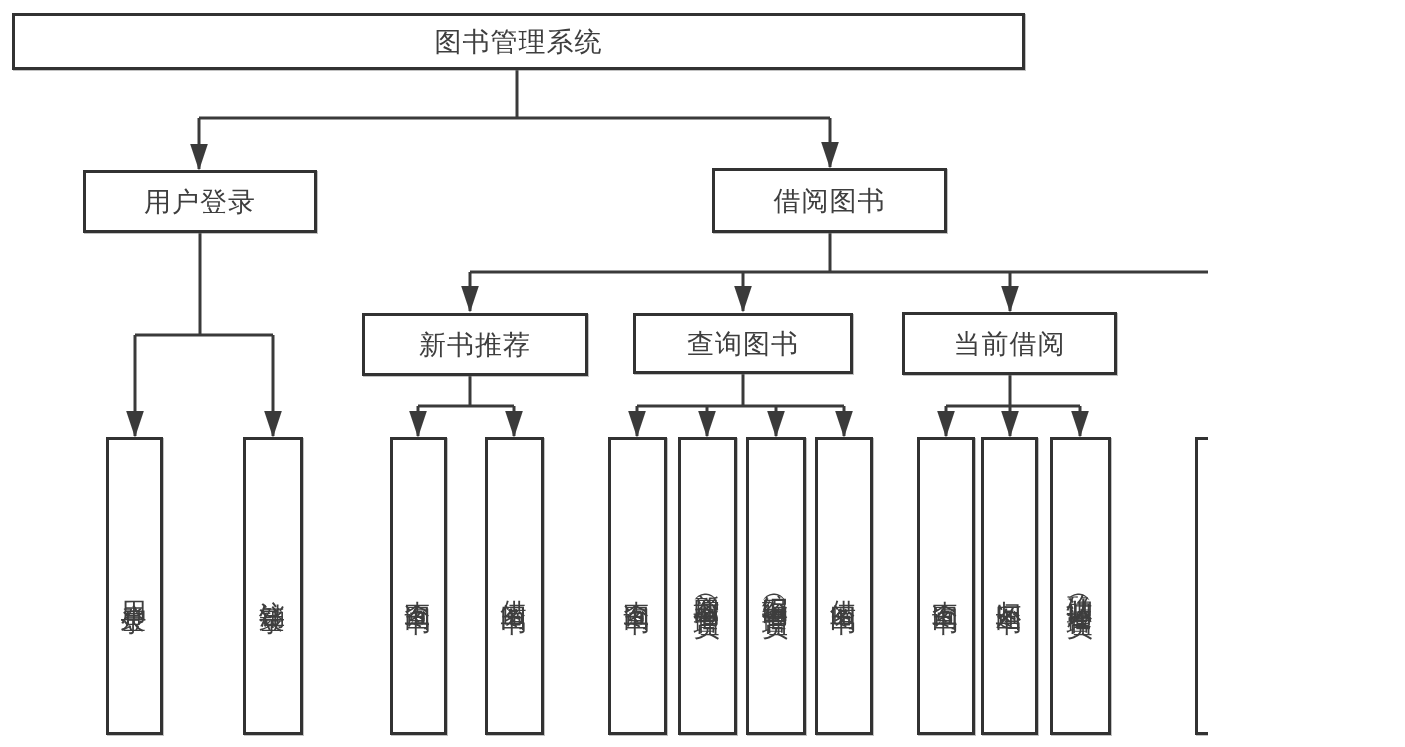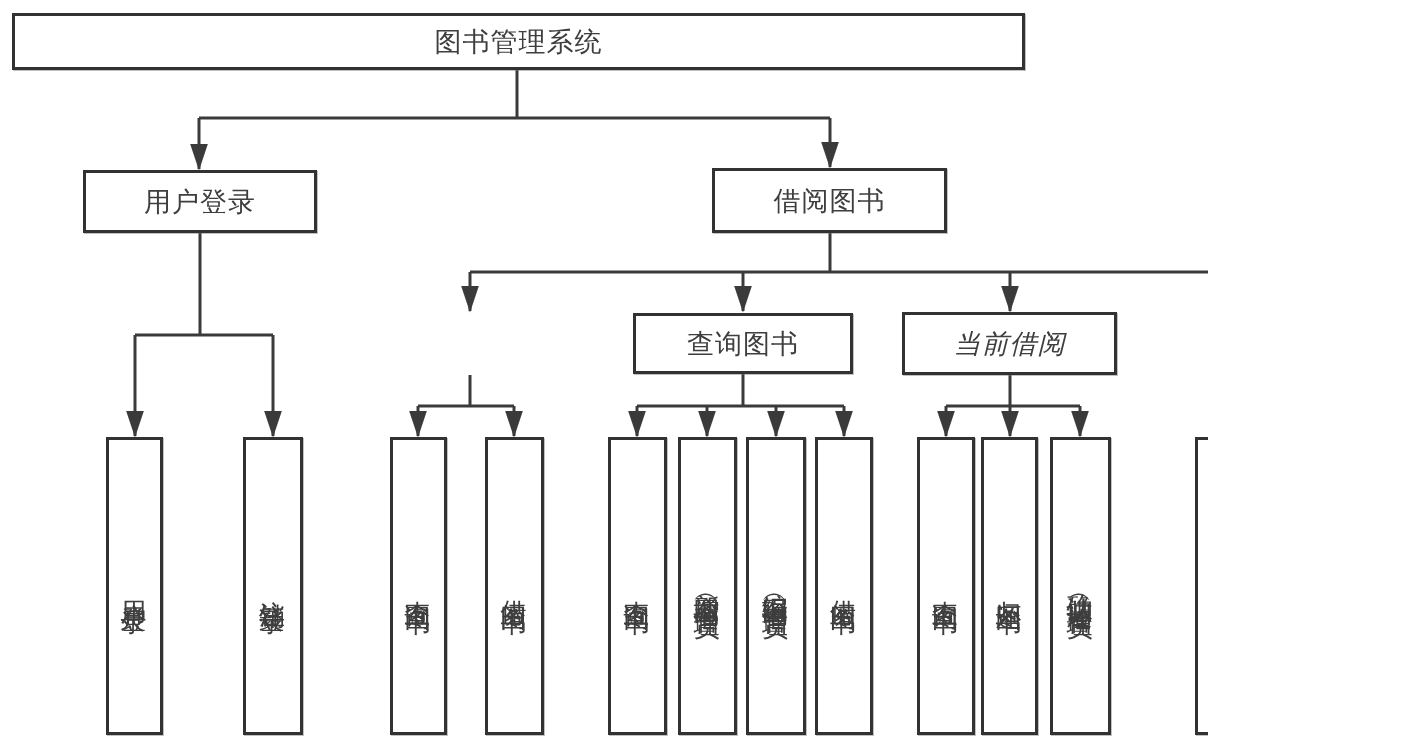--- a/index.html
+++ b/index.html
@@ -99,22 +99,23 @@
       <path d="M1224,406 V436" marker-end="url(#arrow)"></path>
       <path d="M1342,406 V436" marker-end="url(#arrow)"></path>
     </g>
   </svg>
 
   <div class="box" style="left:12px;top:13px;width:1013px;height:57px;">图书管理系统</div>
 
   <div class="box" style="left:83px;top:170px;width:234px;height:63px;">用户登录</div>
   <div class="box" style="left:712px;top:168px;width:235px;height:65px;">借阅图书</div>
 
+  <div class="box" style="left:362px;top:313px;width:226px;height:63px;">新书推荐</div>
   <div class="box" style="left:633px;top:313px;width:220px;height:61px;">查询图书</div>
-  <div class="box" style="left:902px;top:312px;width:215px;height:63px;font-style:italic;">当前借阅</div>
+  <div class="box" style="left:902px;top:312px;width:215px;height:63px;">当前借阅</div>
 
   <div class="box vbox" style="left:106px;top:437px;width:57px;height:298px;">用户登录</div>
   <div class="box vbox" style="left:243px;top:437px;width:60px;height:298px;">注销登录</div>
 
   <div class="box vbox" style="left:390px;top:437px;width:57px;height:298px;">查询图书</div>
   <div class="box vbox" style="left:485px;top:437px;width:59px;height:298px;">借阅图书</div>
 
   <div class="box vbox" style="left:608px;top:437px;width:59px;height:298px;">查询图书</div>
   <div class="box vbox" style="left:678px;top:437px;width:59px;height:298px;">新增图书（管理员）</div>
   <div class="box vbox" style="left:746px;top:437px;width:60px;height:298px;">编辑图书（管理员）</div>

